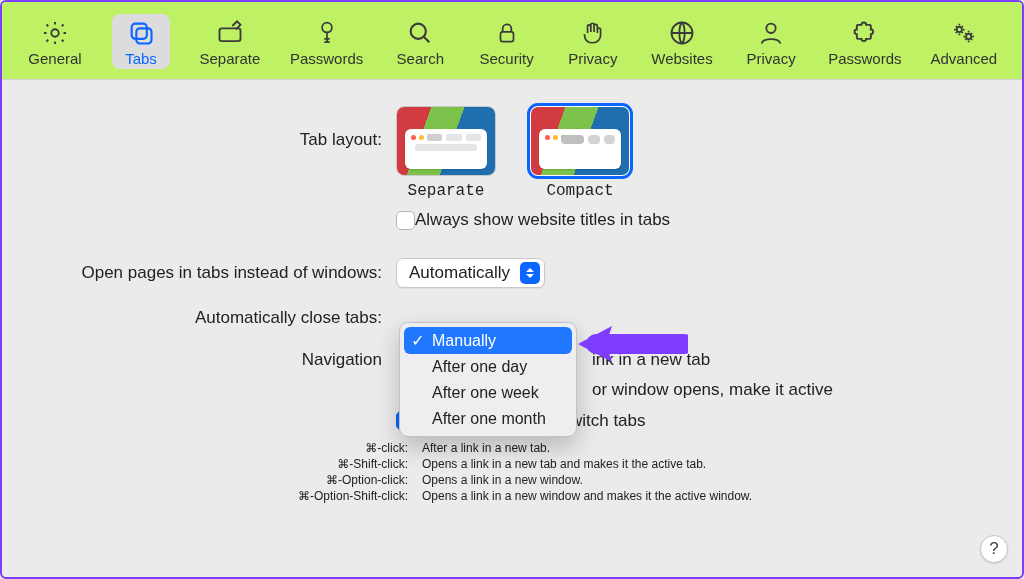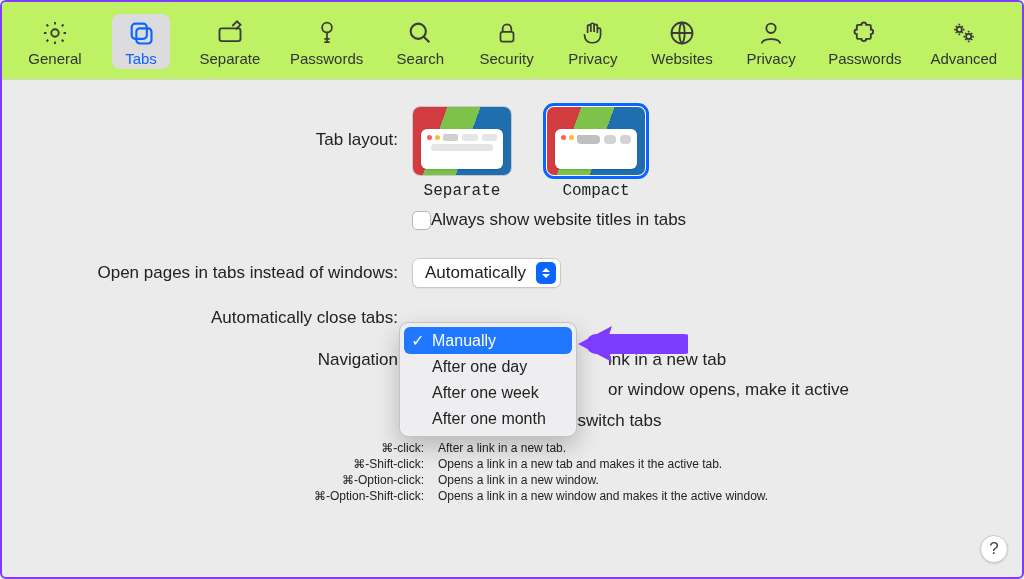--- a/index.html
+++ b/index.html
@@ -41,21 +41,21 @@
     width: 30px; height: 30px;
     display: flex; align-items: center; justify-content: center;
     color: #3a3a3c;
   }
   .tool-item.active .tool-icon { color: #0a66ff; }
   .tool-label { font-size: 15px; color:#333; }
   .tool-item.active .tool-label { color:#0a66ff; }
 
   
   .content {
-    padding: 26px 40px 12px 44px;
+    padding: 26px 40px 12px 28px;
   }
 
   .row {
     display: flex;
     align-items: center;
     gap: 14px;
     margin-bottom: 10px;
   }
   .row-label {
     flex: 0 0 352px;

